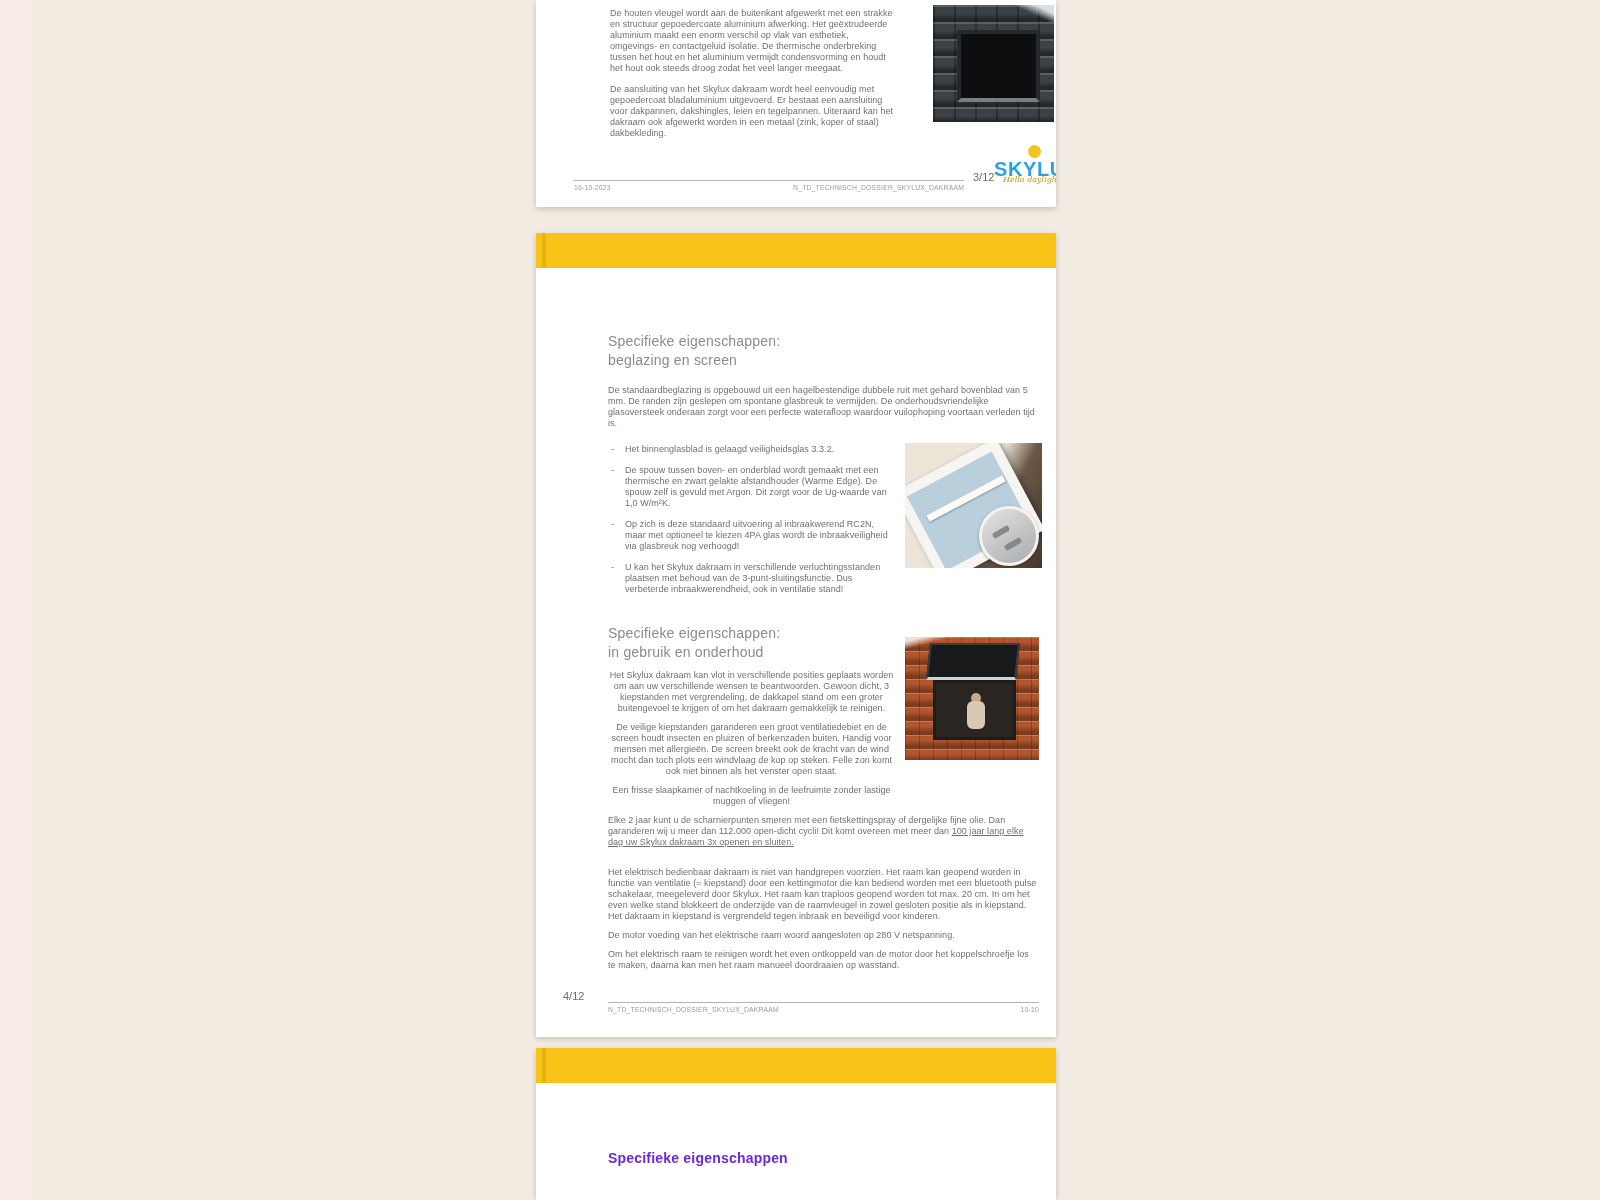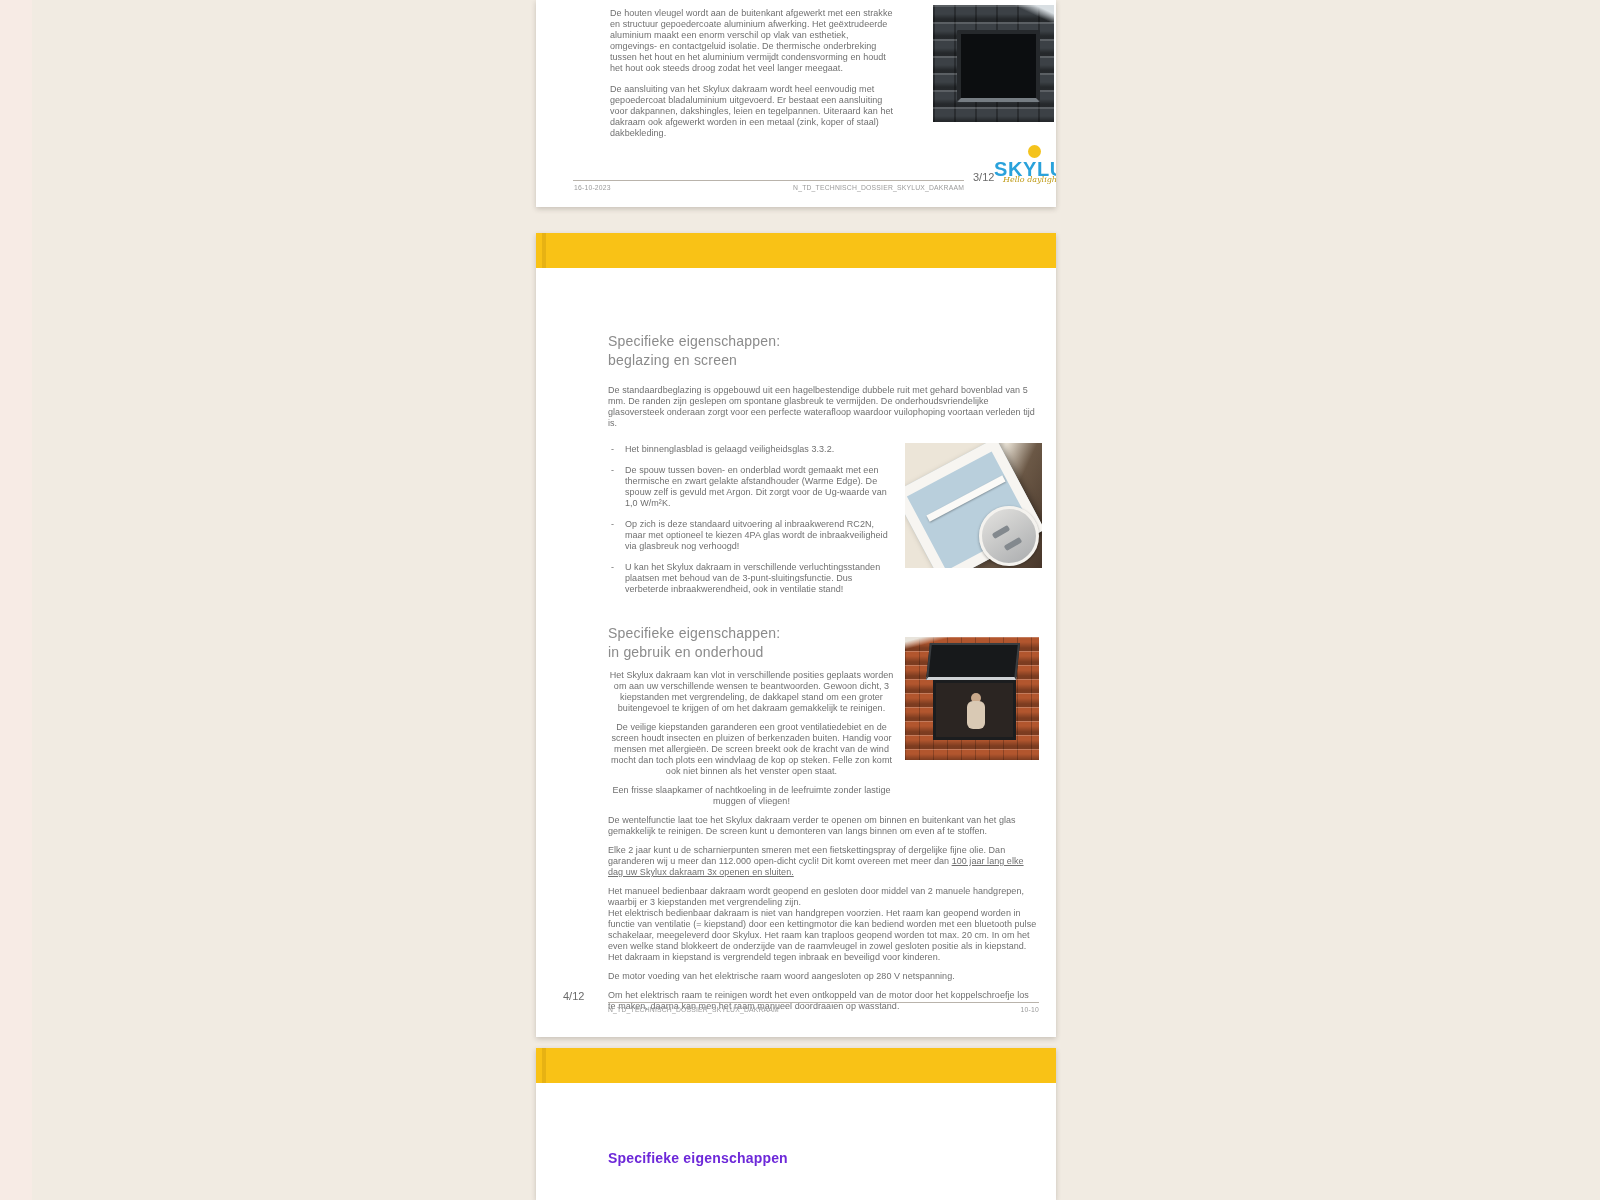--- a/index.html
+++ b/index.html
@@ -107,24 +107,23 @@
       </ul>
 
       <h2 class="heading h-two">
         <div>Specifieke eigenschappen:</div>
         <div>in gebruik en onderhoud</div>
       </h2>
 
       <p class="para narrow" style="margin-top:9px;">Het Skylux dakraam kan vlot in verschillende posities geplaats worden om aan uw verschillende wensen te beantwoorden. Gewoon dicht, 3 kiepstanden met vergrendeling, de dakkapel stand om een groter buitengevoel te krijgen of om het dakraam gemakkelijk te reinigen.</p>
       <p class="para narrow">De veilige kiepstanden garanderen een groot ventilatiedebiet en de screen houdt insecten en pluizen of berkenzaden buiten. Handig voor mensen met allergieën. De screen breekt ook de kracht van de wind mocht dan toch plots een windvlaag de kop op steken. Felle zon komt ook niet binnen als het venster open staat.</p>
       <p class="para narrow">Een frisse slaapkamer of nachtkoeling in de leefruimte zonder lastige muggen of vliegen!</p>
-      <p class="para">De wentelfunctie laat toe het Skylux dakraam verder te openen om binnen en buitenkant van het glas gemakkelijk te reinigen. De screen kunt u demonteren van langs binnen om even af te stoffen.</p>
       <p class="para"><span>Elke 2 jaar kunt u de scharnierpunten smeren met een fietskettingspray of dergelijke fijne olie. Dan garanderen wij u meer dan 112.000 open-dicht cycli! Dit komt overeen met meer dan </span><span class="u">100 jaar lang elke dag uw Skylux dakraam 3x openen en sluiten.</span></p>
       <p class="para">
-        <span>Het manueel bedienbaar dakraam wordt geopend en gesloten door middel van 2 manuele handgrepen, waarbij er 3 kiepstanden met vergrendeling zijn.</span><br>
+        <br>
         <span>Het elektrisch bedienbaar dakraam is niet van handgrepen voorzien. Het raam kan geopend worden in functie van ventilatie (= kiepstand) door een kettingmotor die kan bediend worden met een bluetooth pulse schakelaar, meegeleverd door Skylux. Het raam kan traploos geopend worden tot max. 20 cm. In om het even welke stand blokkeert de onderzijde van de raamvleugel in zowel gesloten positie als in kiepstand. Het dakraam in kiepstand is vergrendeld tegen inbraak en beveiligd voor kinderen.</span>
       </p>
       <p class="para">De motor voeding van het elektrische raam woord aangesloten op 280 V netspanning.</p>
       <p class="para">Om het elektrisch raam te reinigen wordt het even ontkoppeld van de motor door het koppelschroefje los te maken, daarna kan men het raam manueel doordraaien op wasstand.</p>
     </div>
 
     <div class="photo photo2">
       <div class="frame"></div>
       <div class="sash"></div>
       <div class="lens">

